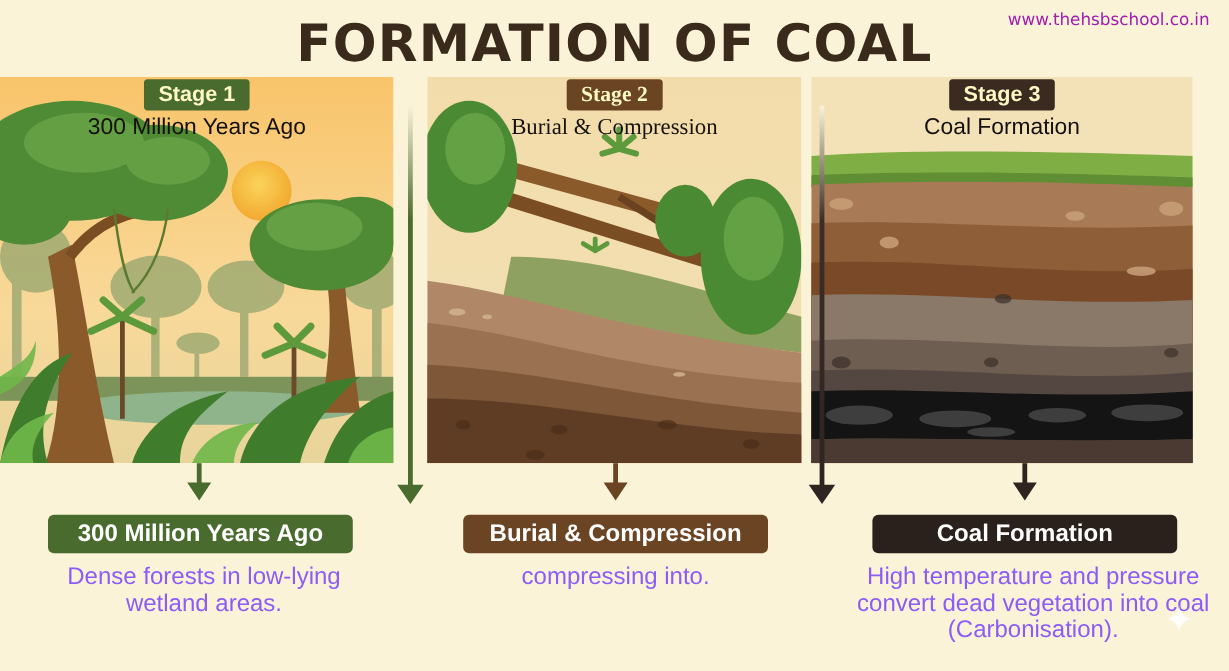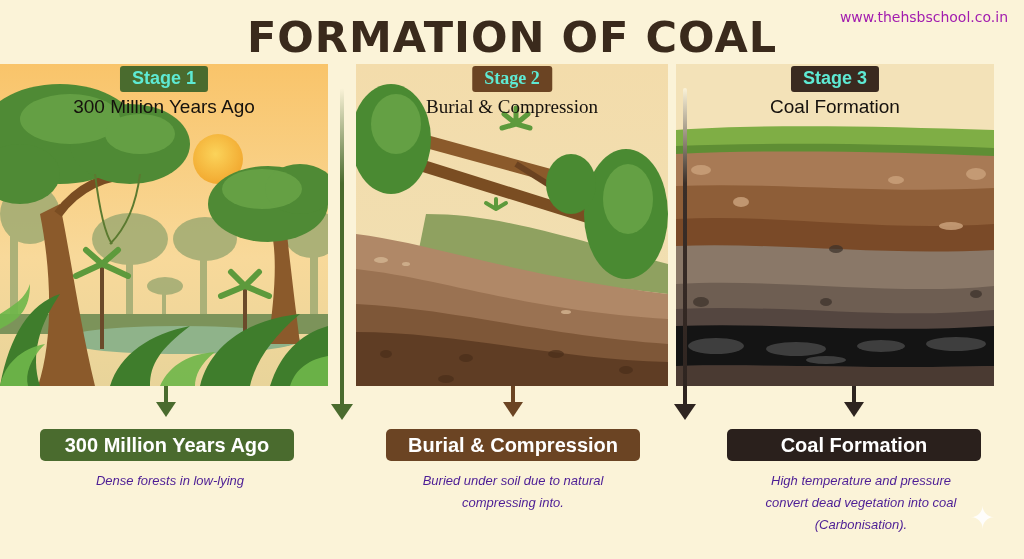--- a/index.html
+++ b/index.html
@@ -23,21 +23,21 @@
   }
   .panel {
     position: absolute; top: 64px; height: 322px; overflow: hidden;
   }
   .panel svg.scene { position: absolute; left: 0; top: 0; }
   .p1 { left: 0; width: 328px; }
   .p2 { left: 356px; width: 312px; font-family: Liberation Serif, serif; }
   .p3 { left: 676px; width: 318px; }
   .stage-badge {
     position: absolute; top: 2px; left: 50%; transform: translateX(-50%);
-    color: #5eead4; font-size: 18px; font-weight: 700;
+    color: #fef9c3; font-size: 18px; font-weight: 700;
     padding: 2px 12px 3px; border-radius: 3px; white-space: nowrap;
   }
   .stage-sub {
     position: absolute; top: 32px; left: 0; width: 100%; text-align: center;
     font-size: 19px; color: #15110d; white-space: nowrap;
   }
   .connector {
     position: absolute; top: 88px; width: 4px; height: 320px;
   }
   .connector .shaft { position: absolute; left: 0; top: 0; width: 4px; height: 318px; border-radius: 2px; }
@@ -55,21 +55,21 @@
     border-left: 10px solid transparent; border-right: 10px solid transparent;
     border-top: 15px solid;
   }
   .label-box {
     position: absolute; top: 429px; height: 32px; border-radius: 5px;
     color: #fff; font-size: 20px; font-weight: 700;
     display: flex; align-items: center; justify-content: center; white-space: nowrap;
   }
   .desc {
     position: absolute; top: 470px; text-align: center;
-    font-size: 13px; line-height: 22px; color: #4c1d95; font-style: italic;
+    font-size: 20px; line-height: 22px; color: #8b5cf6;
   }
   .sparkle {
     position: absolute; left: 970px; top: 503px; width: 30px; height: 30px;
     color: #ffffff; font-size: 30px; line-height: 30px; opacity: 0.9;
   }
 </style>
 </head>
 <body>
 
 <div class="title">FORMATION OF COAL</div>
@@ -264,23 +264,23 @@
   <div class="shaft" style="background:#2e2420"></div>
   <div class="head" style="border-top-color:#2e2420"></div>
 </div>
 
 <div class="label-box" style="left:40px; width:254px; background:#4a6b2e">300 Million Years Ago</div>
 <div class="label-box" style="left:386px; width:254px; background:#6b4423">Burial &amp; Compression</div>
 <div class="label-box" style="left:727px; width:254px; background:#2a201c">Coal Formation</div>
 
 <div class="desc" style="left:20px; width:300px">
   <div>Dense forests in low-lying</div>
+  <div>wetland areas.</div>
 </div>
 <div class="desc" style="left:358px; width:310px">
-  <div>Buried under soil due to natural</div>
   <div>compressing into.</div>
 </div>
 <div class="desc" style="left:696px; width:330px">
   <div>High temperature and pressure</div>
   <div>convert dead vegetation into coal</div>
   <div>(Carbonisation).</div>
 </div>
 
 <div class="sparkle">✦</div>
 

